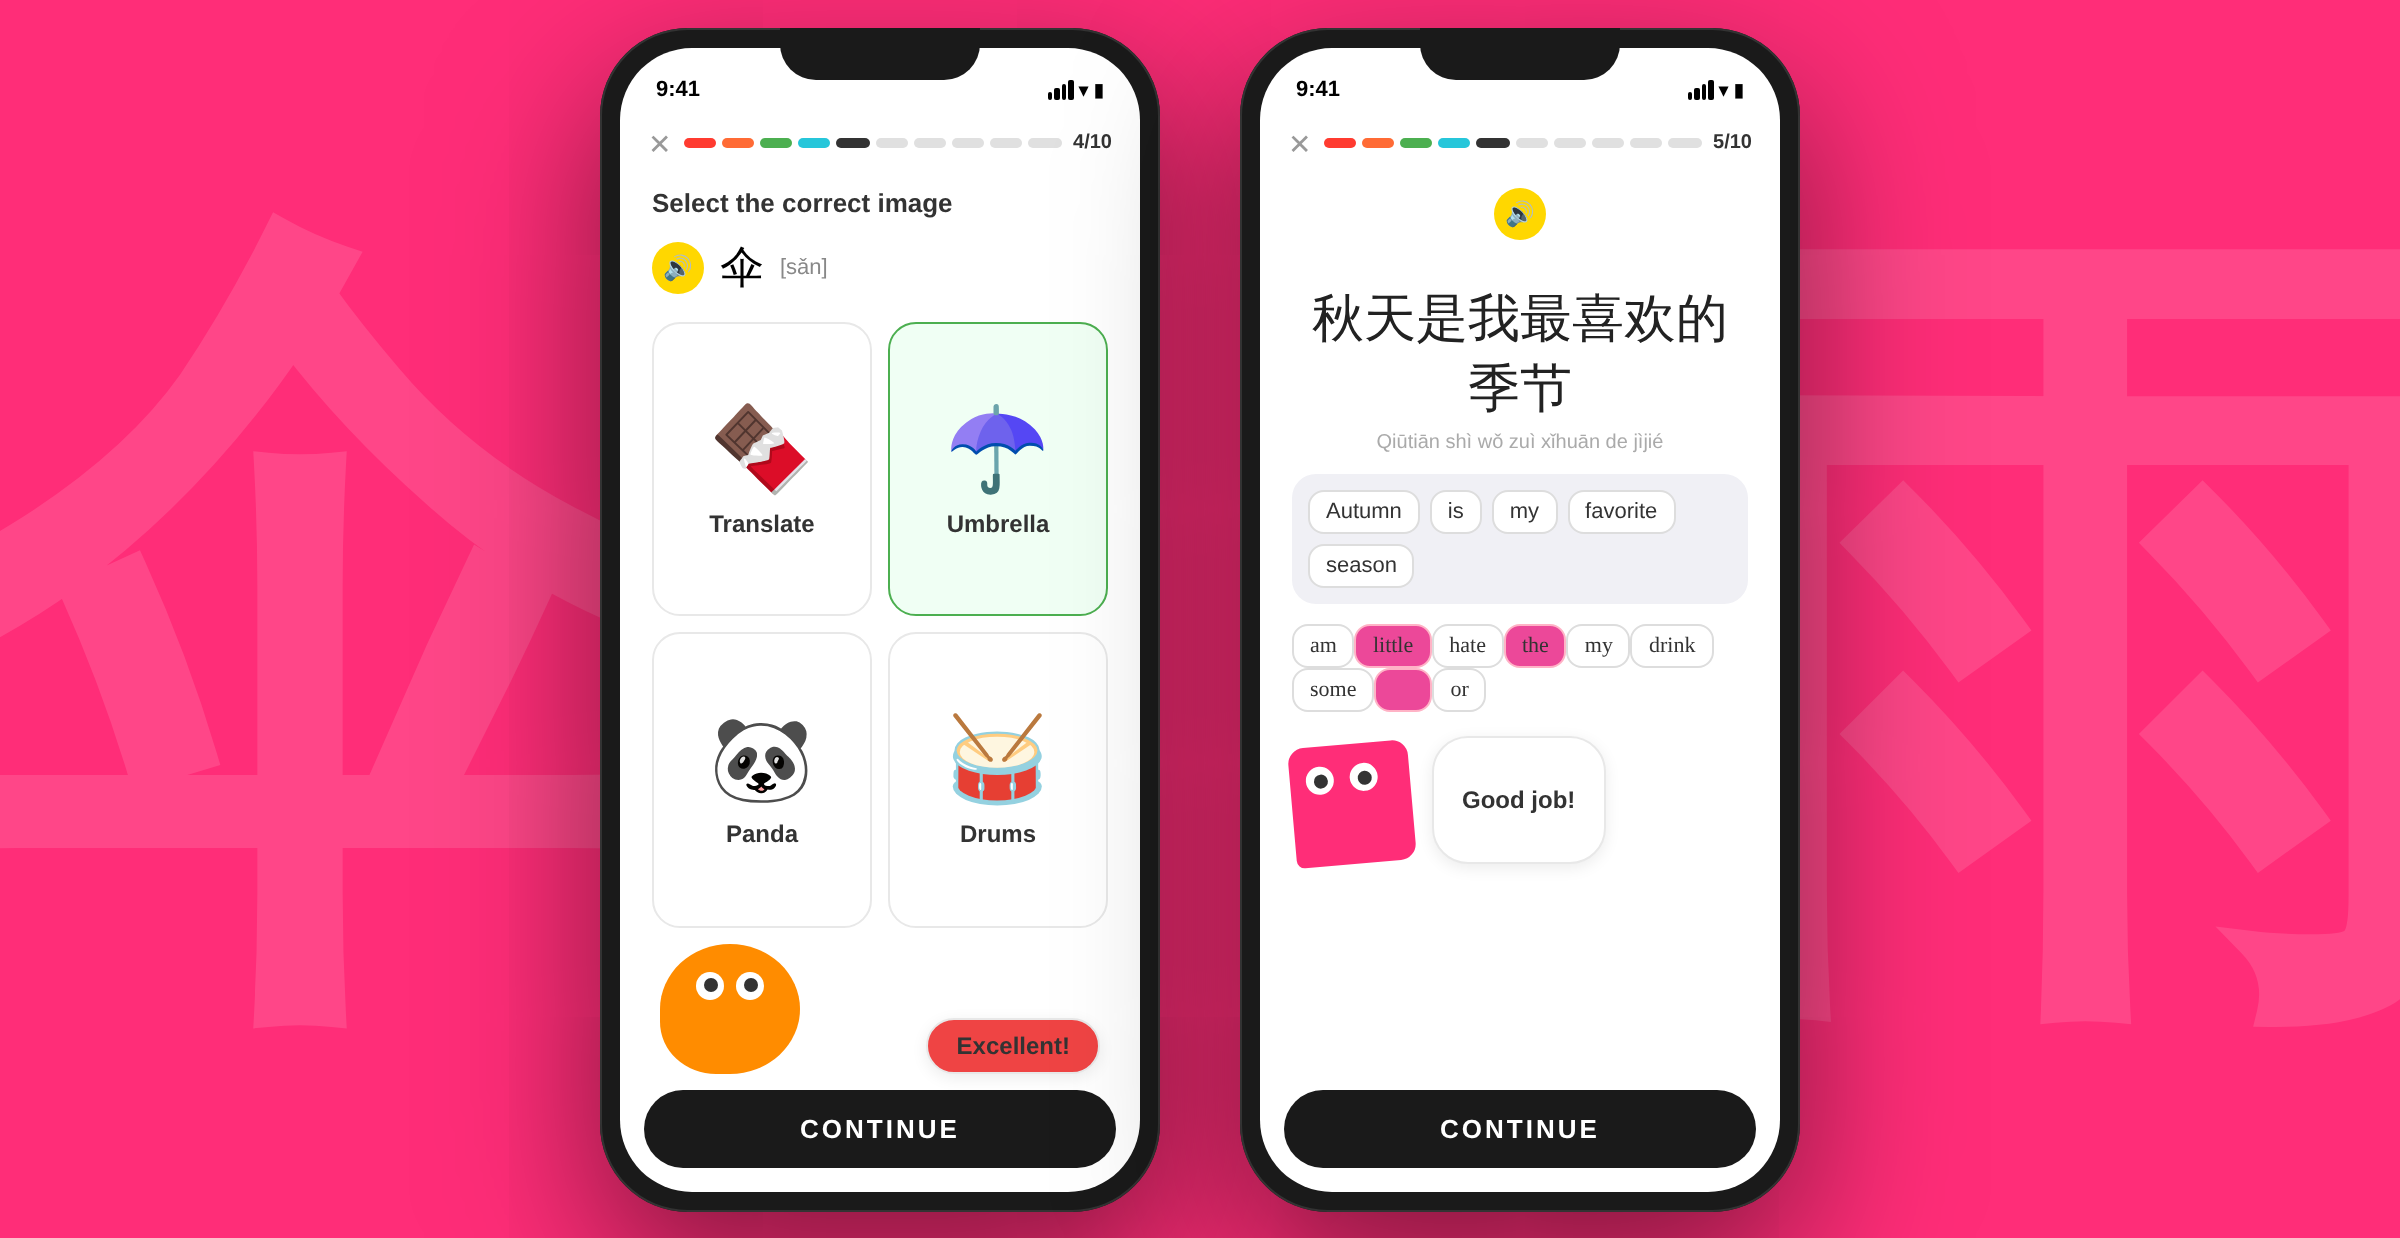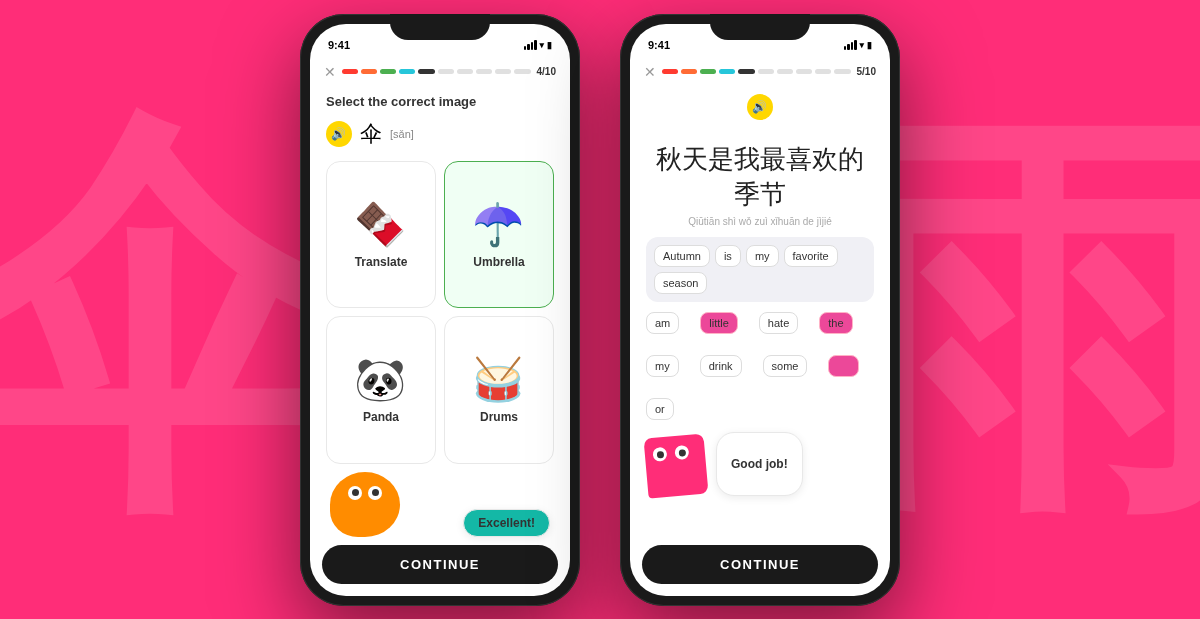--- a/index.html
+++ b/index.html
@@ -271,21 +271,21 @@
     }
 
     .pupil {
       width: 7px;
       height: 7px;
       background: #333;
       border-radius: 50%;
     }
 
     .speech-bubble {
-      background: #14b8a6;
+      background: #ef4444;
       border: 1.5px solid #E8E8E8;
       border-radius: 18px;
       padding: 6px 14px;
       font-size: 12px;
       font-weight: 600;
       color: #333;
       box-shadow: 0 2px 8px rgba(0,0,0,0.08);
     }
 
     .continue-btn {
@@ -343,22 +343,23 @@
     }
 
     .word-chip.pink {
       background: #ec4899;
       border-color: #FFB3C6;
     }
 
     .word-pool {
       display: flex;
       flex-wrap: wrap;
-      gap: 21px;
+      gap: 0;
       margin-bottom: 8px;
+      font-family: Liberation Serif, serif;
     }
 
     .mascot-row-2 {
       display: flex;
       align-items: flex-end;
       gap: 10px;
       margin-top: 4px;
     }
 
     .blob-pink {

